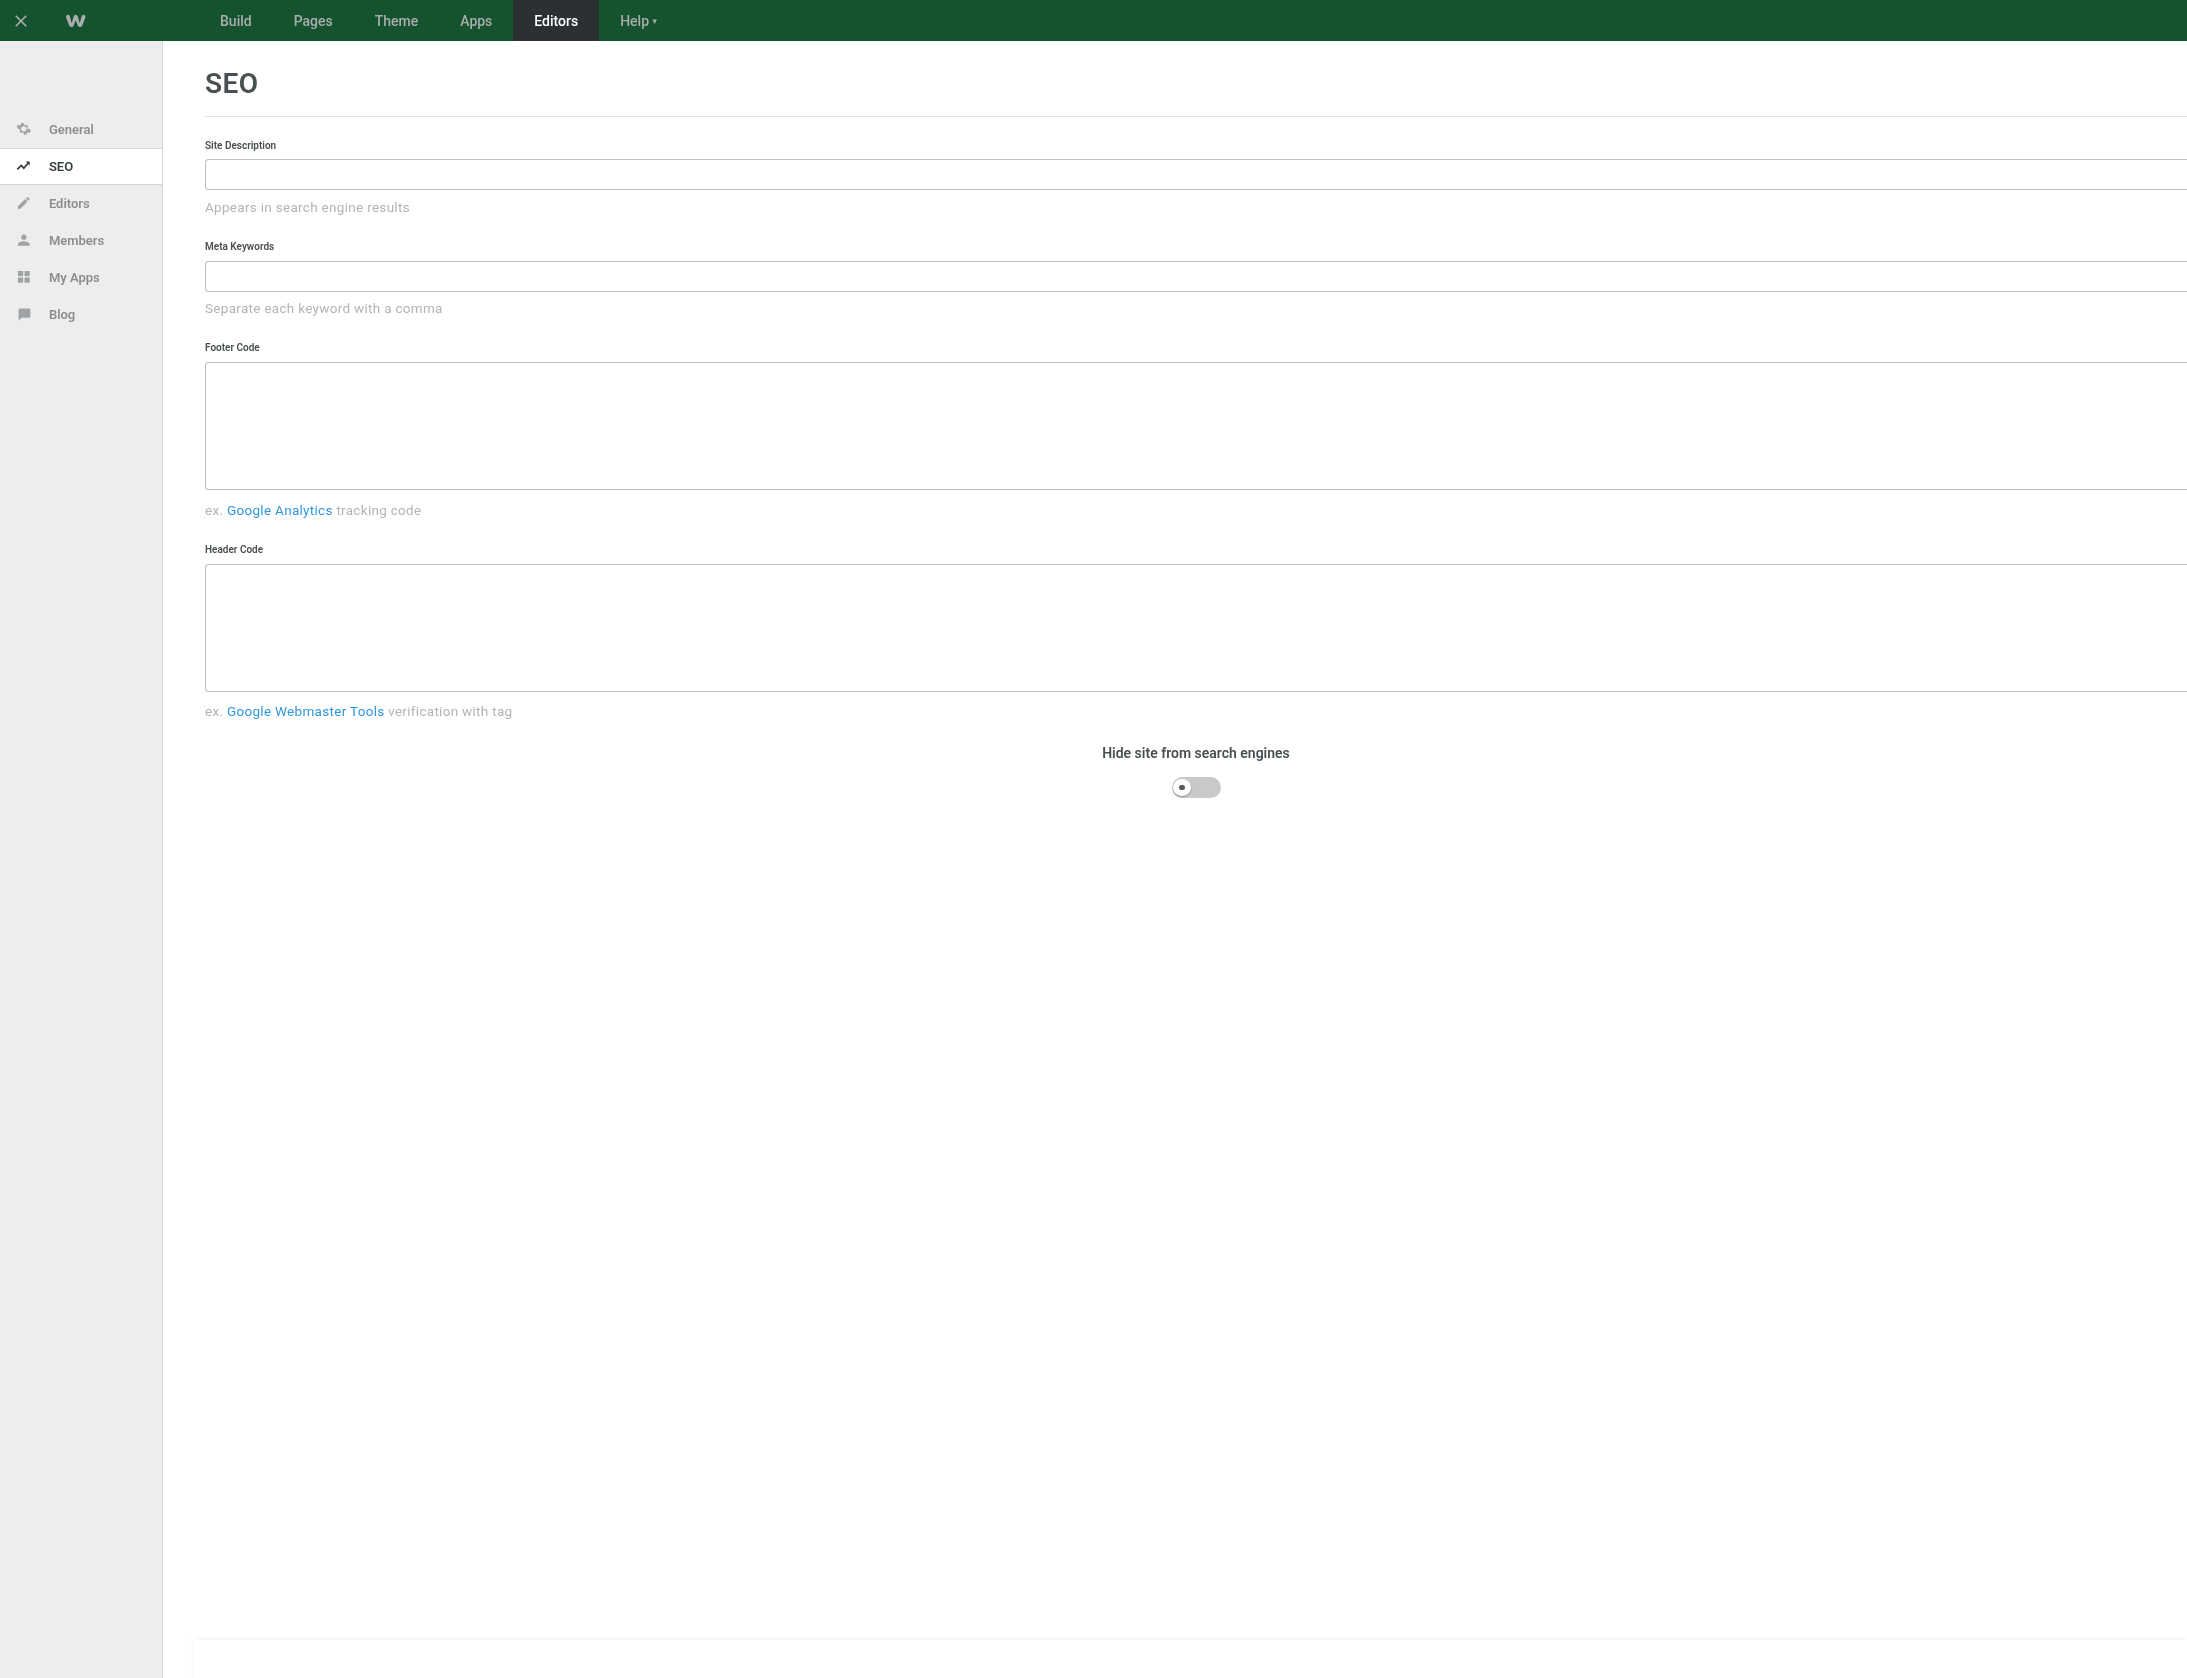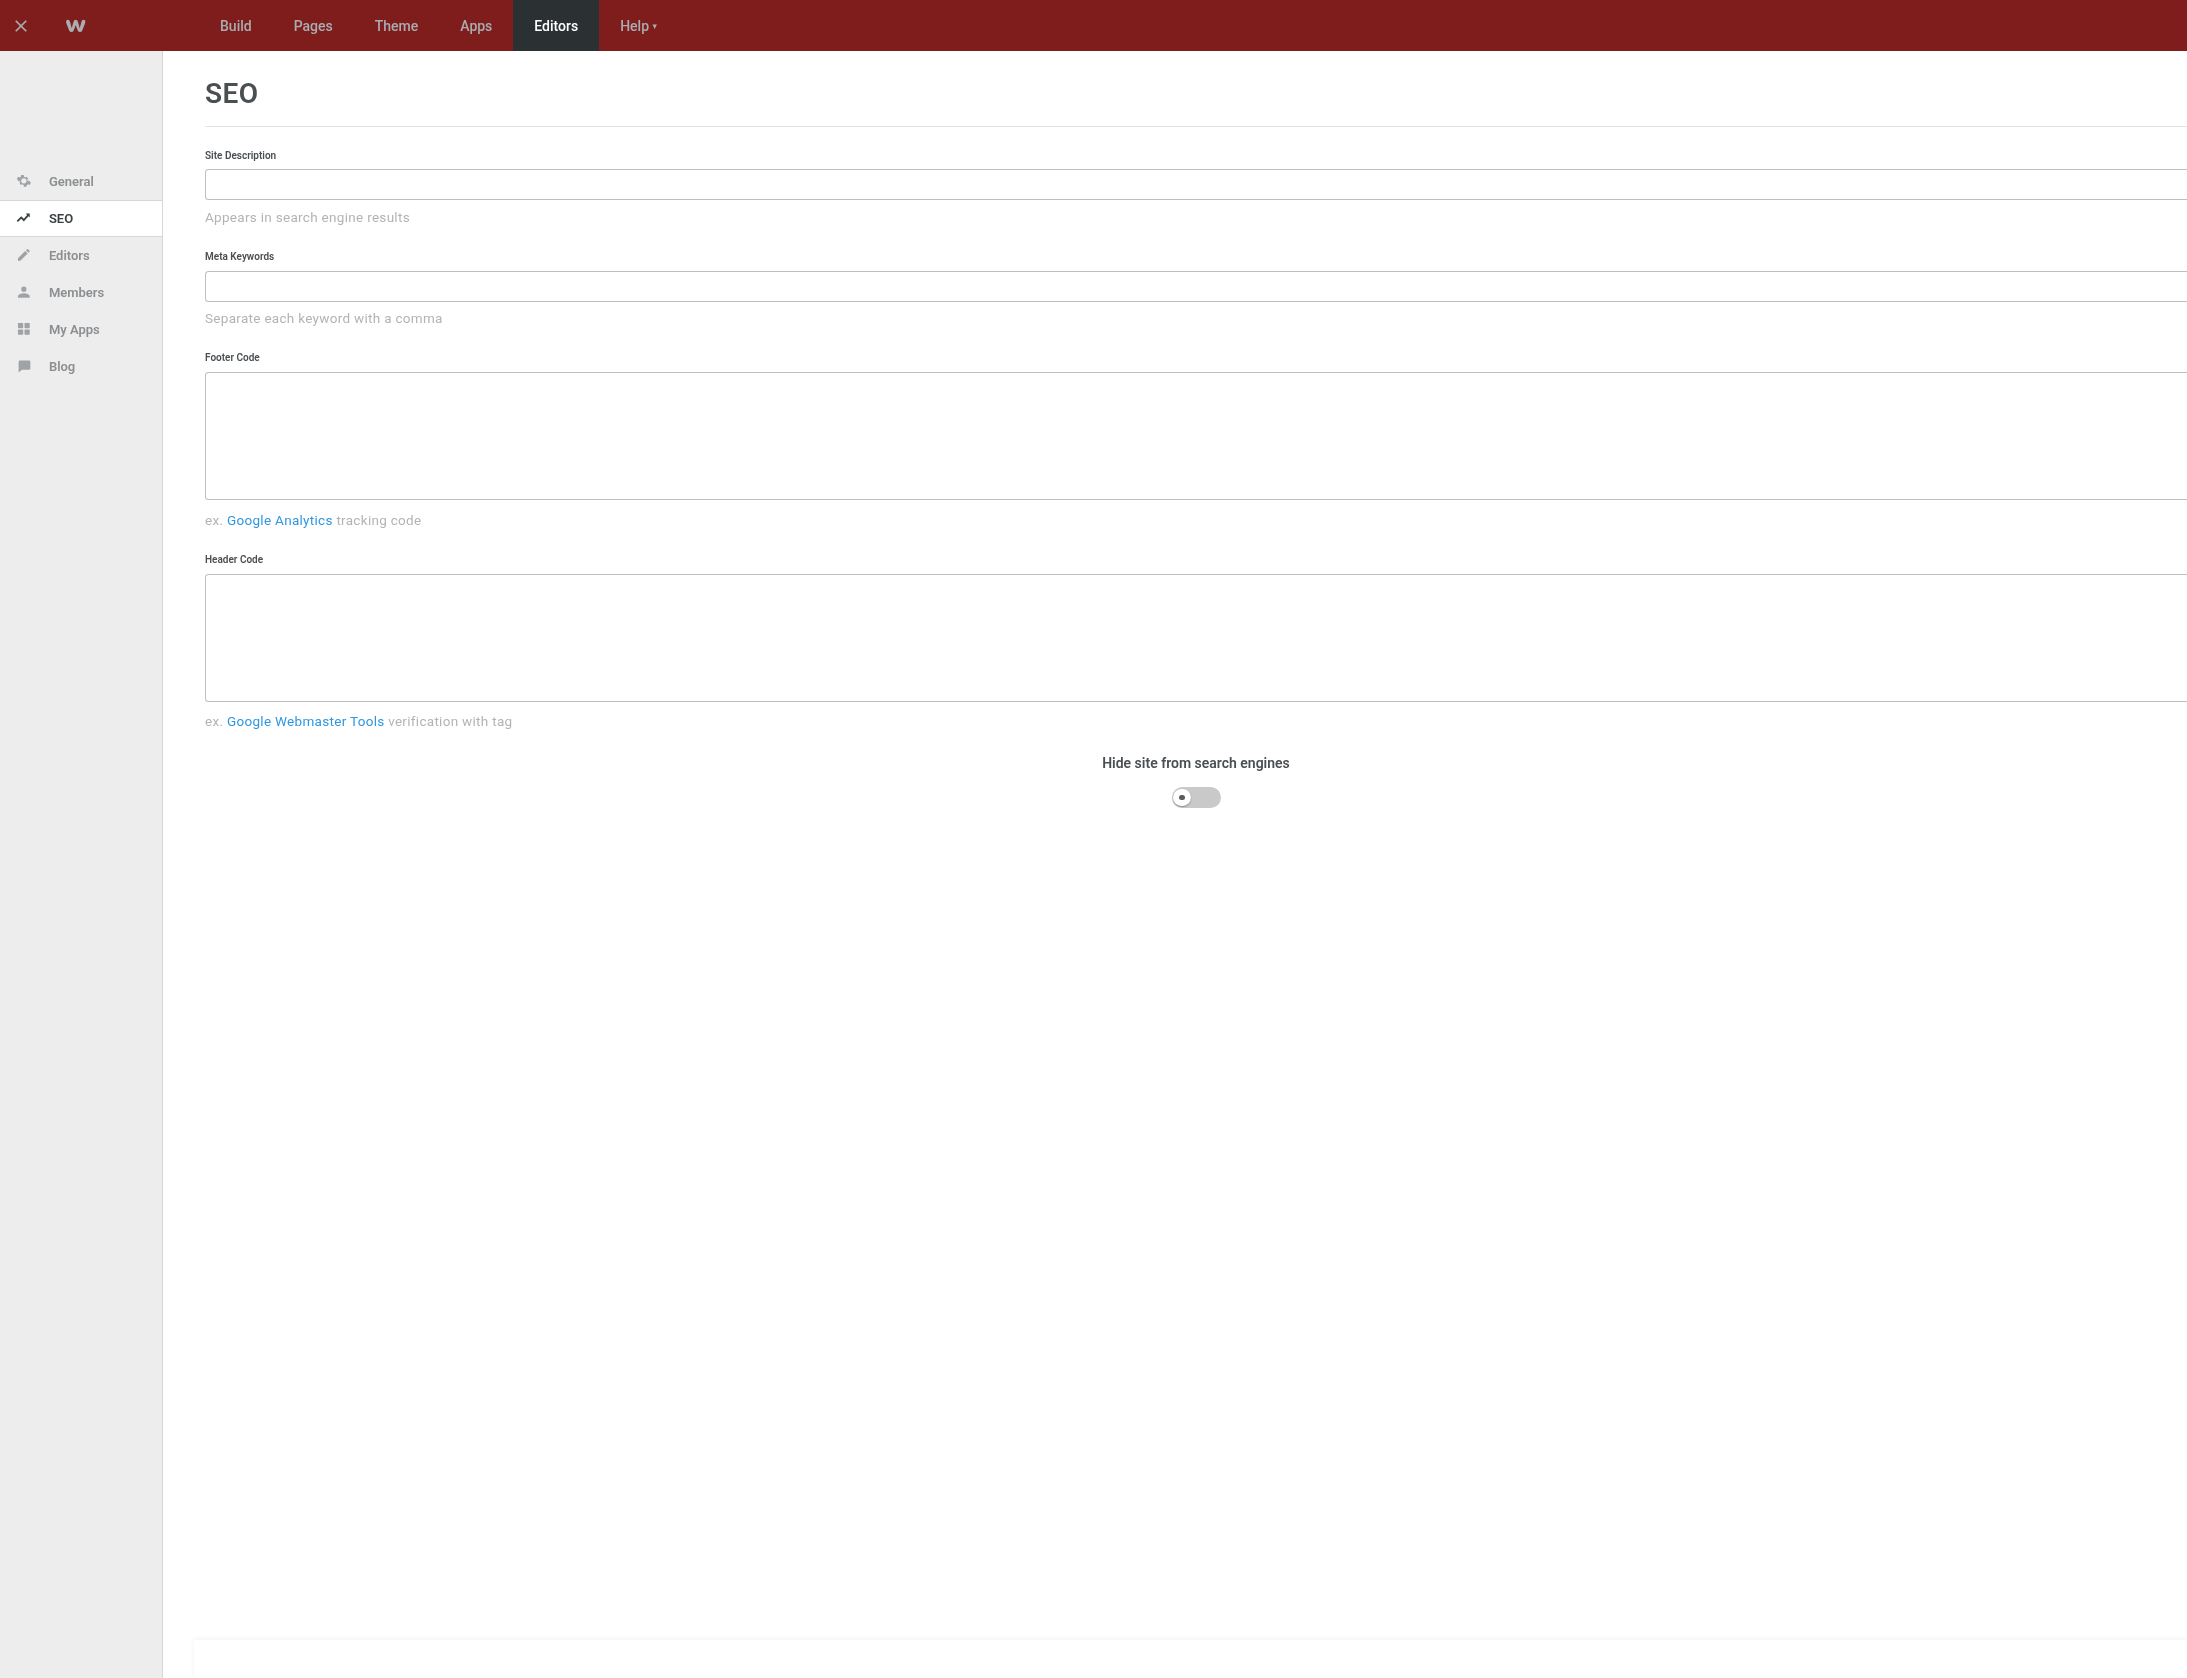--- a/index.html
+++ b/index.html
@@ -6,22 +6,22 @@
   html, body { height: 100%; }
   body {
     font-family: -apple-system, BlinkMacSystemFont, "Segoe UI", Roboto, "Helvetica Neue", Arial, sans-serif;
     background: #ffffff;
     color: #333;
     overflow: hidden;
   }
 
   
   .topbar {
-    height: 51px;
-    background: #7f1d1d;
+    height: 41px;
+    background: #14532d;
     display: flex;
     align-items: stretch;
     color: #a9adb0;
     position: relative;
     z-index: 10;
   }
   .topbar-left {
     display: flex;
     align-items: center;
   }
@@ -68,21 +68,21 @@
   .app-body {
     display: flex;
     height: calc(100% - 41px);
   }
 
   
   .sidebar {
     width: 163px;
     background: #ededed;
     border-right: 0.9px solid #d7d7d7;
-    padding-top: 112px;
+    padding-top: 70px;
     flex-shrink: 0;
   }
   .sidebar-item {
     display: flex;
     align-items: center;
     height: 37px;
     padding-left: 15.7px;
     font-size: 13px;
     font-weight: 600;
     color: #8c8f91;

